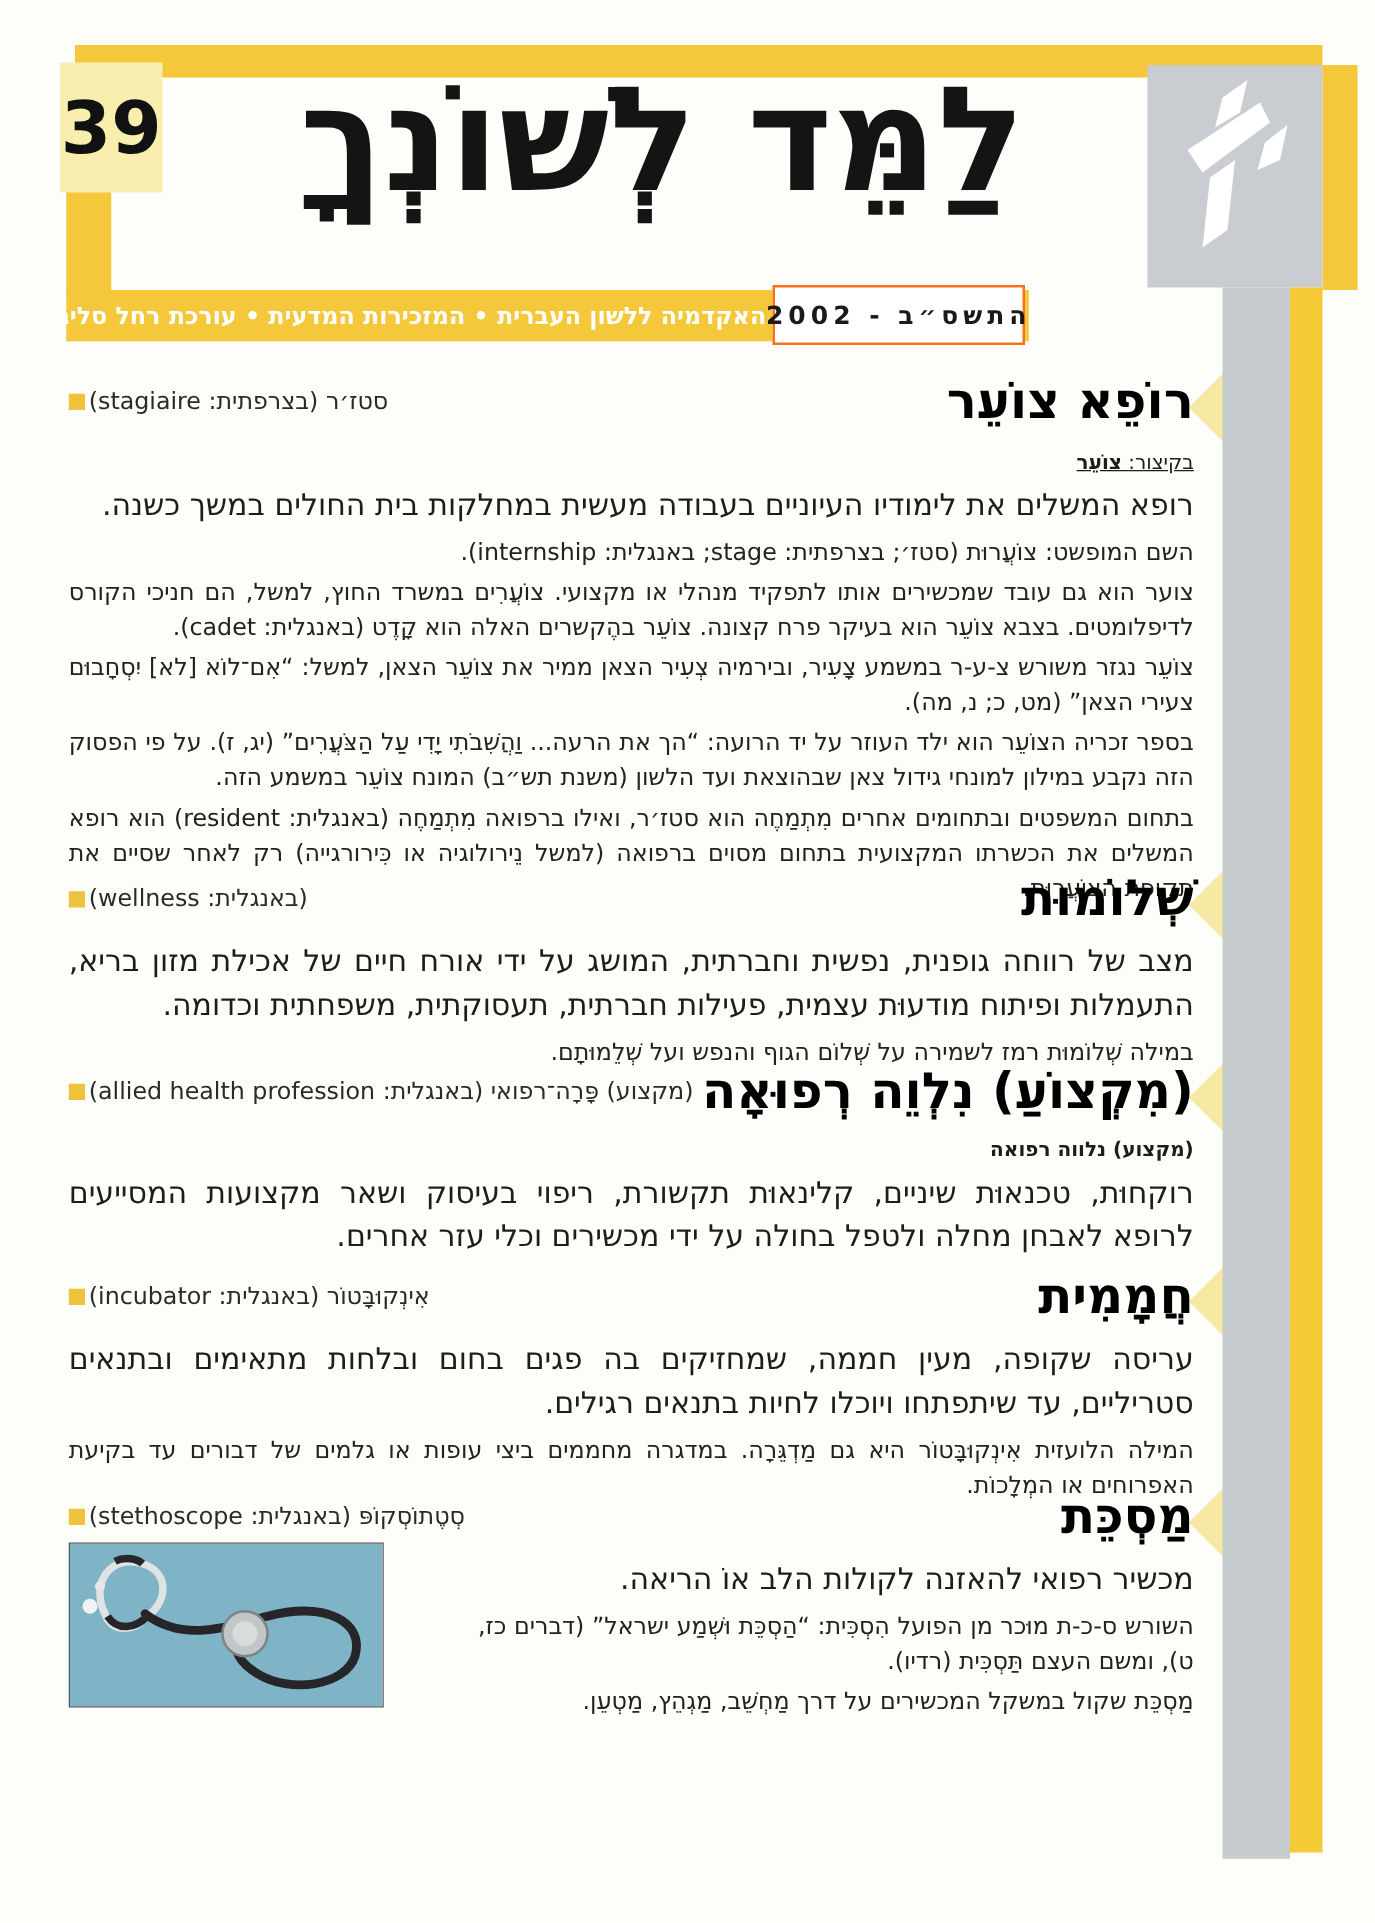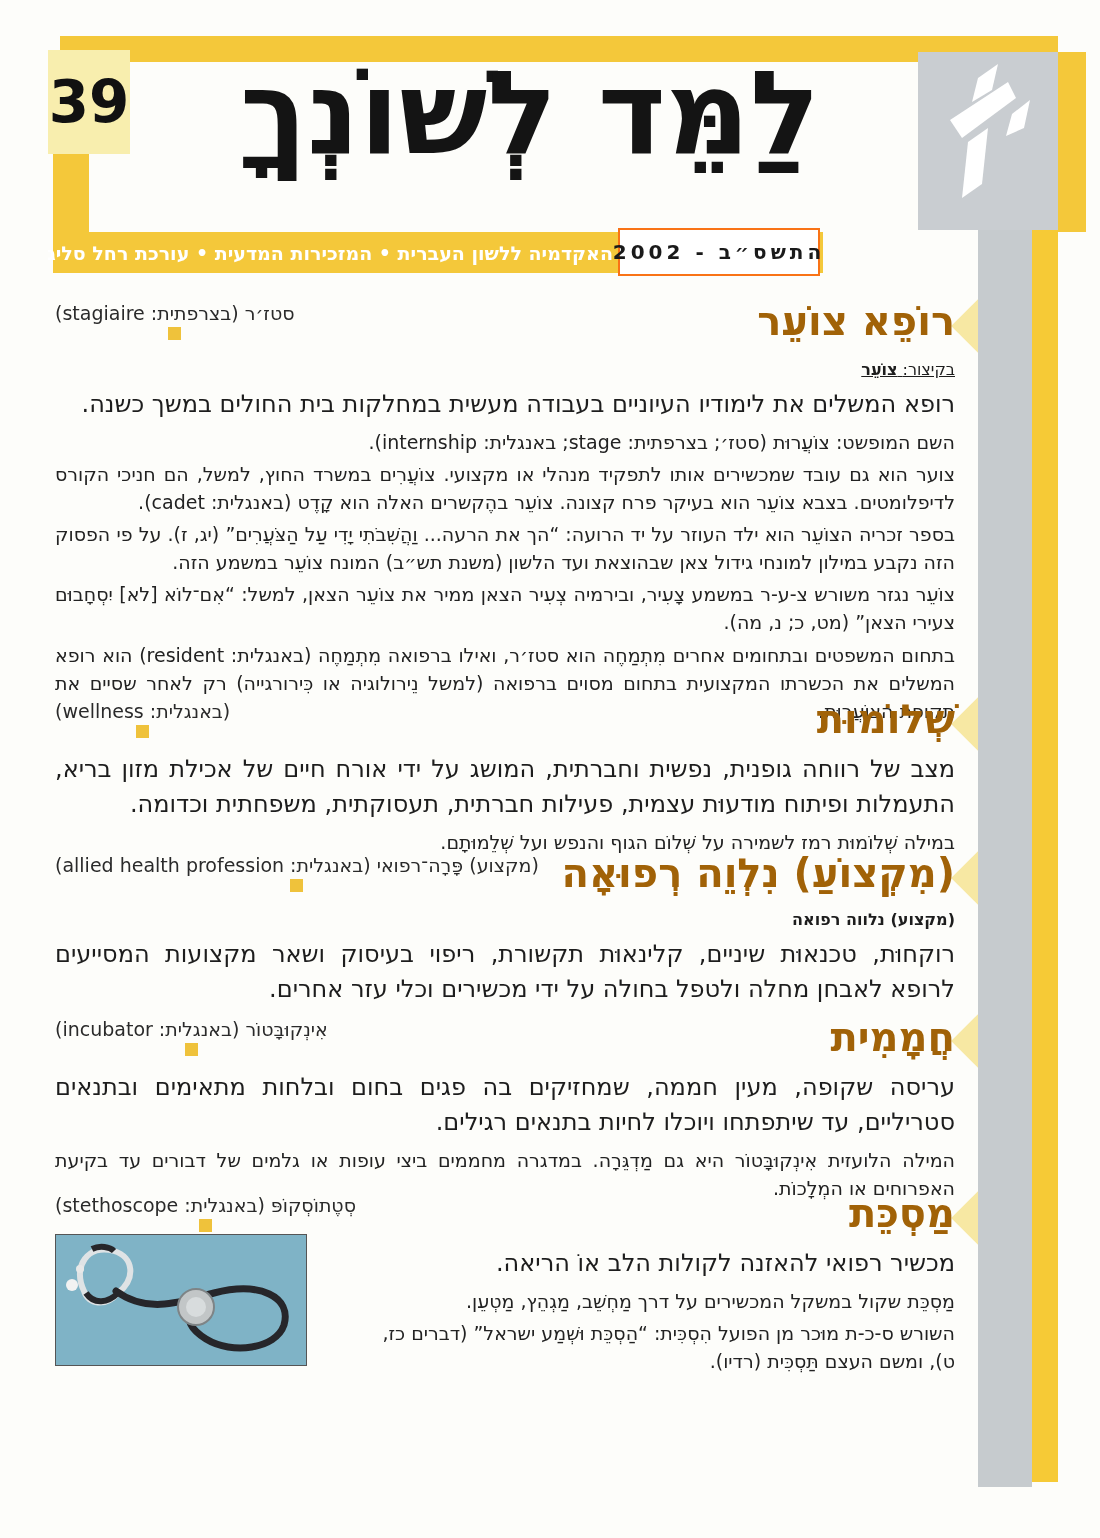--- a/index.html
+++ b/index.html
@@ -25,22 +25,22 @@
     display:flex;align-items:center;direction:rtl;}
   .banner-text{color:#ffffff;font-weight:bold;font-size:19px;padding-right:210px;white-space:nowrap;margin-left:24px;}
   .year-box{left:618px;top:228px;width:202px;height:48px;background:#ffffff;border:2px solid #f97316;
     box-sizing:border-box;z-index:2;display:flex;align-items:center;justify-content:center;
     direction:rtl;font-size:20px;font-weight:bold;letter-spacing:4px;color:#1a1a1a;white-space:nowrap;}
   .diamond{width:38px;height:38px;background:#f7e8a3;transform:rotate(45deg);z-index:2;}
   
   .content{left:55px;top:0;width:900px;height:1538px;direction:rtl;z-index:2;}
   .entry{position:absolute;right:0;left:0;}
   .entry-head{display:flex;justify-content:space-between;align-items:center;}
-  .term{margin:0;font-size:40px;font-weight:bold;color:#a16207;line-height:1.25;white-space:nowrap;}
-  .side-note{display:flex;align-items:center;gap:3px;font-size:19px;color:#2a2a2a;white-space:nowrap;flex-direction:column;}
+  .term{margin:0;font-size:40px;font-weight:bold;color:#000000;line-height:1.25;white-space:nowrap;}
+  .side-note{display:flex;align-items:center;gap:3px;font-size:19px;color:#2a2a2a;white-space:nowrap;}
   .sq{display:inline-block;width:13px;height:13px;background:#efc23b;flex:0 0 auto;}
   .short-line{margin:14px 0 4px;font-size:16px;text-decoration:underline;}
   .short-line b{font-weight:bold;}
   .alt-form{margin:12px 0 2px;font-size:16px;font-weight:bold;}
   .def{margin:8px 0 6px;font-size:24px;line-height:1.45;text-align:justify;}
   .def.ta-right{text-align:right;}
   .note{margin:4px 0;font-size:19px;line-height:1.48;text-align:justify;color:#222;}
   .note.ta-right{text-align:right;}
   .entry-masket{position:relative;}
   .masket-text{padding-left:300px;}
@@ -89,22 +89,22 @@
         <h2 class="term">רוֹפֵא צוֹעֵר</h2>
         <div class="side-note">
           <span>סטז׳ר (בצרפתית: stagiaire)</span>
           <span class="sq"></span>
         </div>
       </div>
       <p class="short-line"><span>בקיצור:</span> <b>צוֹעֵר</b></p>
       <p class="def">רופא המשלים את לימודיו העיוניים בעבודה מעשית במחלקות בית החולים במשך כשנה.</p>
       <p class="note ta-right">השם המופשט: צוֹעֲרוּת (סטז׳; בצרפתית: stage; באנגלית: internship).</p>
       <p class="note">צוער הוא גם עובד שמכשירים אותו לתפקיד מנהלי או מקצועי. צוֹעֲרִים במשרד החוץ, למשל, הם חניכי הקורס לדיפלומטים. בצבא צוֹעֵר הוא בעיקר פרח קצונה. צוֹעֵר בהֶקשרים האלה הוא קָדֶט (באנגלית: cadet).</p>
+      <p class="note">צוֹעֵר נגזר משורש צ-ע-ר במשמע צָעִיר, ובירמיה צְעִיר הצאן ממיר את צוֹעֵר הצאן, למשל: “אִם־לוֹא [לא] יִסְחָבוּם צעירי הצאן” (מט, כ; נ, מה).</p>
       <p class="note">בספר זכריה הצוֹעֵר הוא ילד העוזר על יד הרועה: “הך את הרעה... וַהֲשִׁבֹתִי יָדִי עַל הַצֹּעֲרִים” (יג, ז). על פי הפסוק הזה נקבע במילון למונחי גידול צאן שבהוצאת ועד הלשון (משנת תש״ב) המונח צוֹעֵר במשמע הזה.</p>
-      <p class="note">צוֹעֵר נגזר משורש צ-ע-ר במשמע צָעִיר, ובירמיה צְעִיר הצאן ממיר את צוֹעֵר הצאן, למשל: “אִם־לוֹא [לא] יִסְחָבוּם צעירי הצאן” (מט, כ; נ, מה).</p>
       <p class="note">בתחום המשפטים ובתחומים אחרים מִתְמַחֶה הוא סטז׳ר, ואילו ברפואה מִתְמַחֶה (באנגלית: resident) הוא רופא המשלים את הכשרתו המקצועית בתחום מסוים ברפואה (למשל נֵירולוגיה או כִּירורגייה) רק לאחר שסיים את תקופת הצוֹעֲרוּת.</p>
     </section>
 
     <section class="entry" style="top:694px;">
       <div class="entry-head">
         <h2 class="term">שְׁלוֹמוּת</h2>
         <div class="side-note">
           <span>(באנגלית: wellness)</span>
           <span class="sq"></span>
         </div>
@@ -140,22 +140,22 @@
     <section class="entry entry-masket" style="top:1188px;">
       <div class="entry-head">
         <h2 class="term">מַסְכֵּת</h2>
         <div class="side-note">
           <span>סְטֶתוֹסְקוֹפּ (באנגלית: stethoscope)</span>
           <span class="sq"></span>
         </div>
       </div>
       <div class="masket-text">
         <p class="def ta-right">מכשיר רפואי להאזנה לקולות הלב אוֹ הריאה.</p>
+        <p class="note ta-right">השורש ס-כ-ת מוּכר מן הפועל הִסְכִּית: “הַסְכֵּת וּשְׁמַע ישראל” (דברים כז, ט), ומשם העצם תַּסְכִּית (רדיו).</p>
         <p class="note ta-right">מַסְכֵּת שקול במשקל המכשירים על דרך מַחְשֵׁב, מַגְהֵץ, מַטְעֵן.</p>
-        <p class="note ta-right">השורש ס-כ-ת מוּכר מן הפועל הִסְכִּית: “הַסְכֵּת וּשְׁמַע ישראל” (דברים כז, ט), ומשם העצם תַּסְכִּית (רדיו).</p>
       </div>
       <div class="photo">
         <svg width="250" height="130" viewBox="0 0 250 130">
           <rect x="0" y="0" width="250" height="130" fill="#7fb3c6"></rect>
           <path d="M62 58 C 50 72 32 70 28 56 C 16 32 32 8 58 16 C 78 22 80 44 62 58" fill="none" stroke="#dfe3e5" stroke-width="6"></path>
           <path d="M62 58 C 52 68 38 70 30 58" fill="none" stroke="#26262a" stroke-width="6"></path>
           <path d="M36 14 C 44 10 54 12 58 16" fill="none" stroke="#26262a" stroke-width="6"></path>
           <path d="M60 56 C 92 80 128 66 158 58 C 204 46 236 62 228 90 C 220 114 176 120 150 104 C 134 94 130 84 136 76" fill="none" stroke="#26262a" stroke-width="7" stroke-linecap="round"></path>
           <circle cx="140" cy="72" r="18" fill="#c2c6c7" stroke="#7e8486" stroke-width="2"></circle>
           <circle cx="140" cy="72" r="10" fill="#d8dcdd"></circle>

